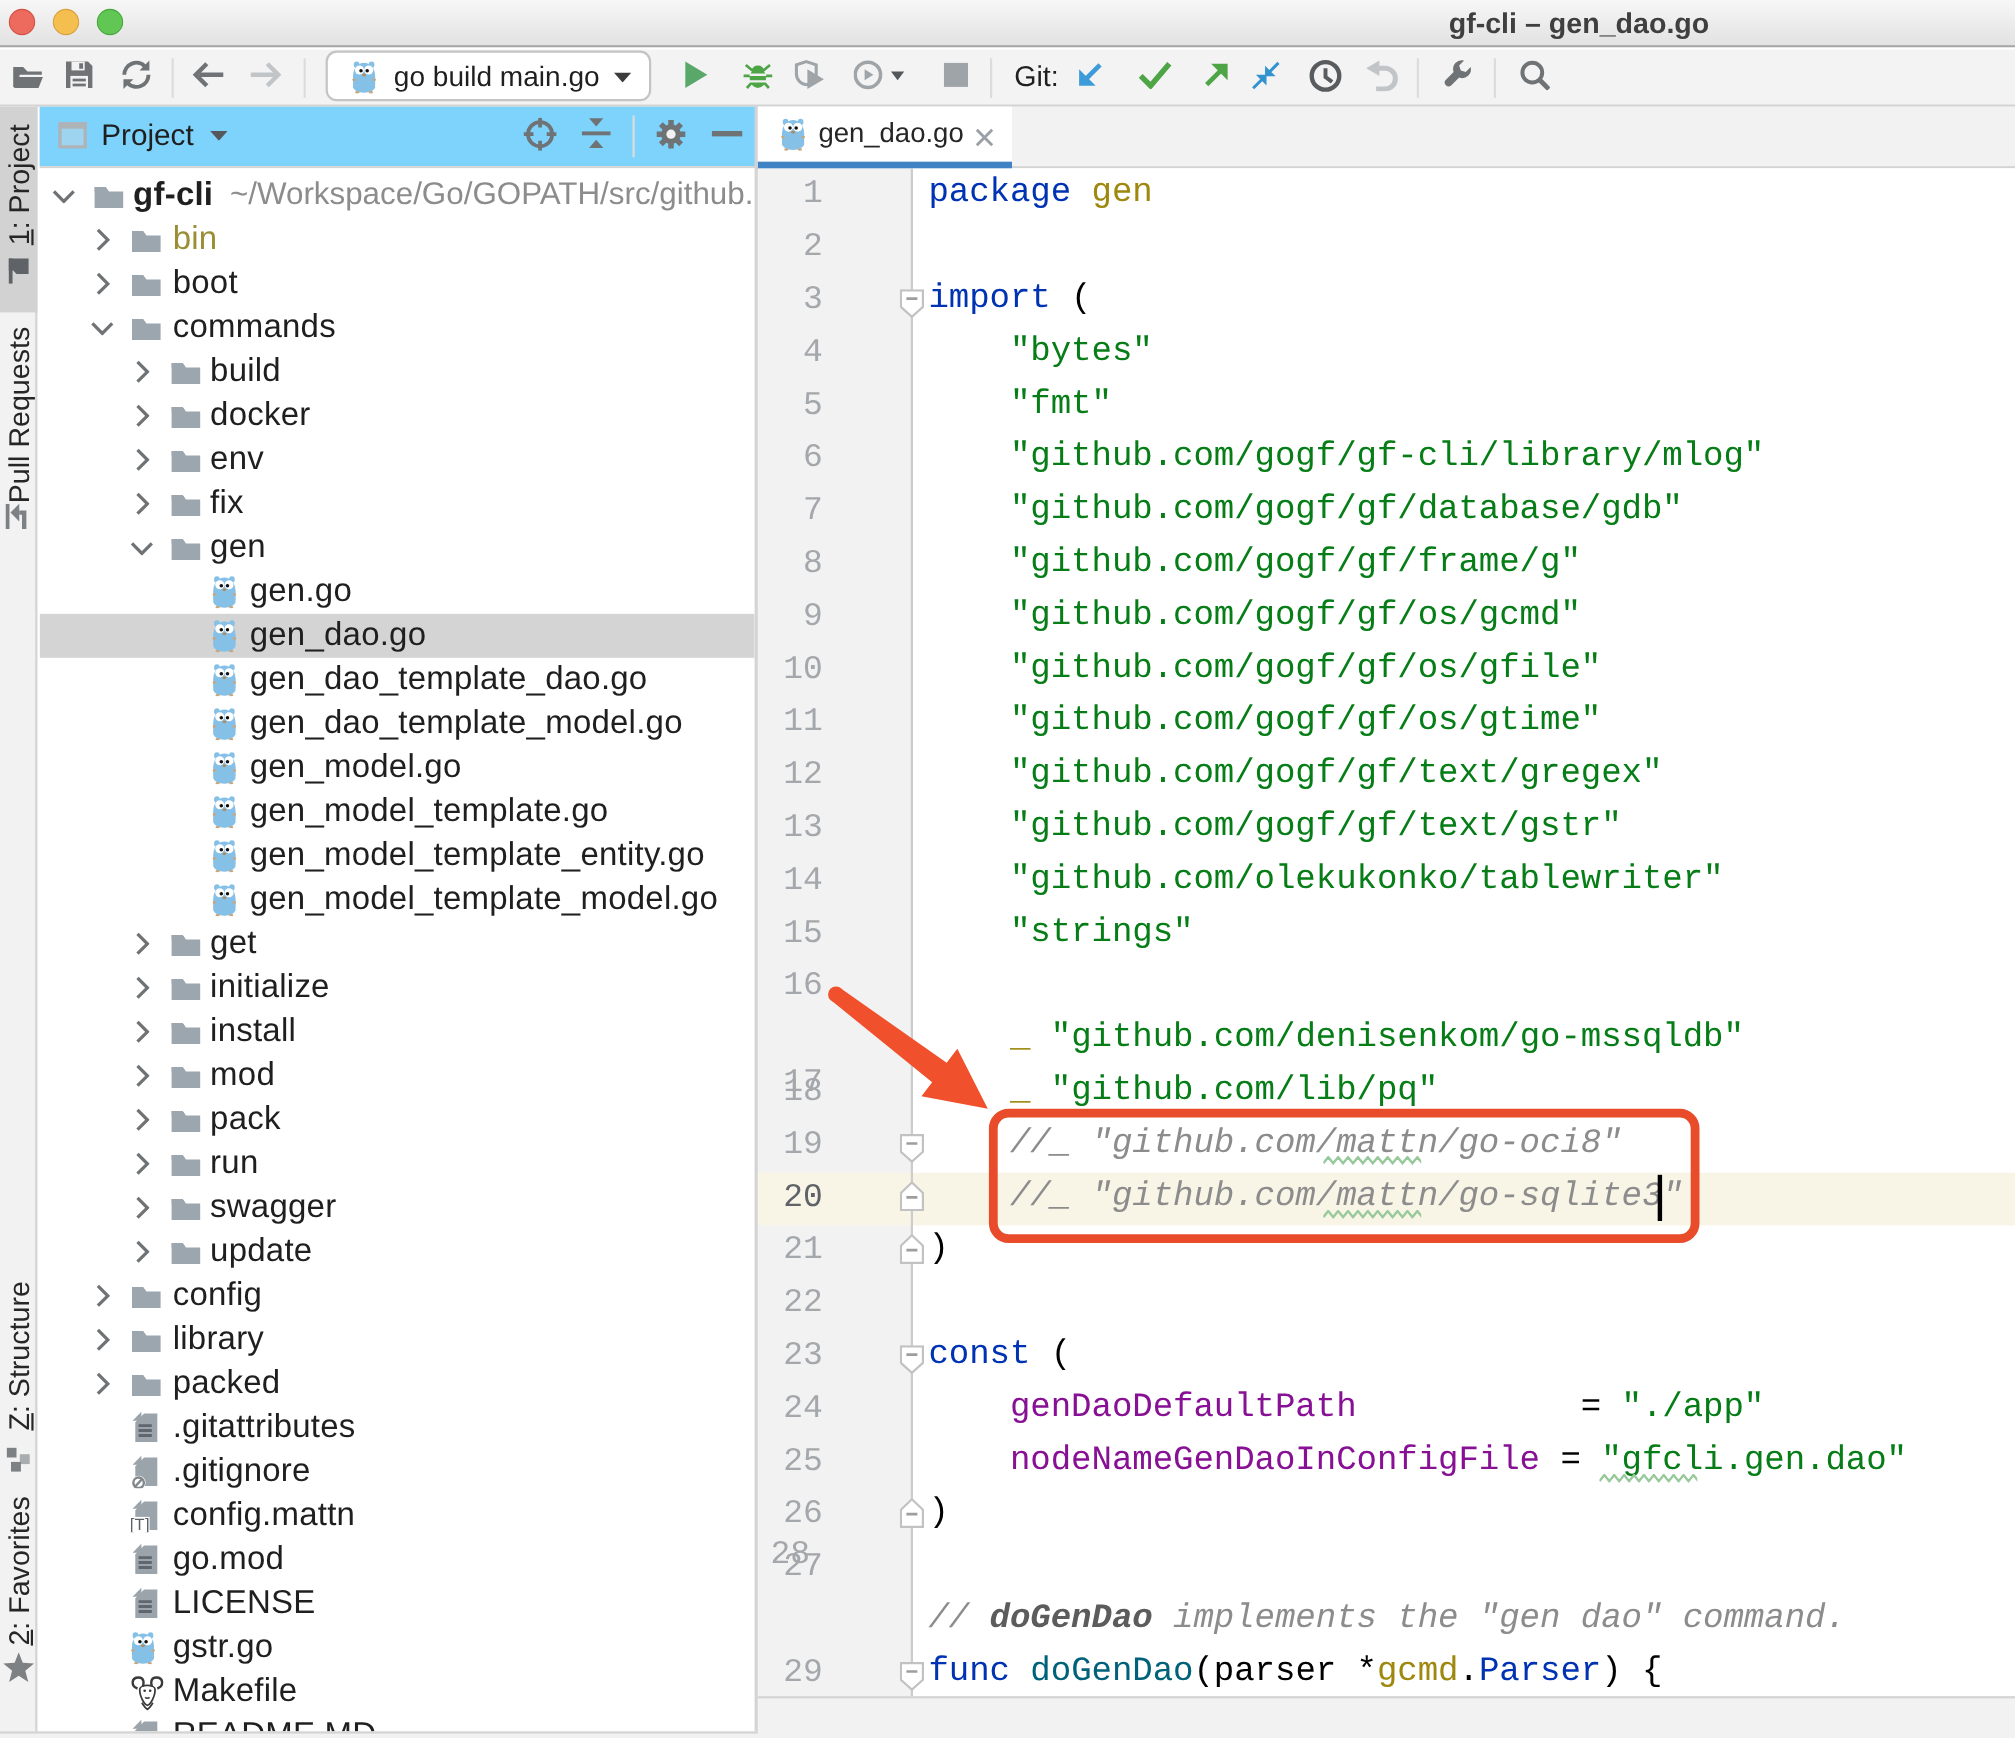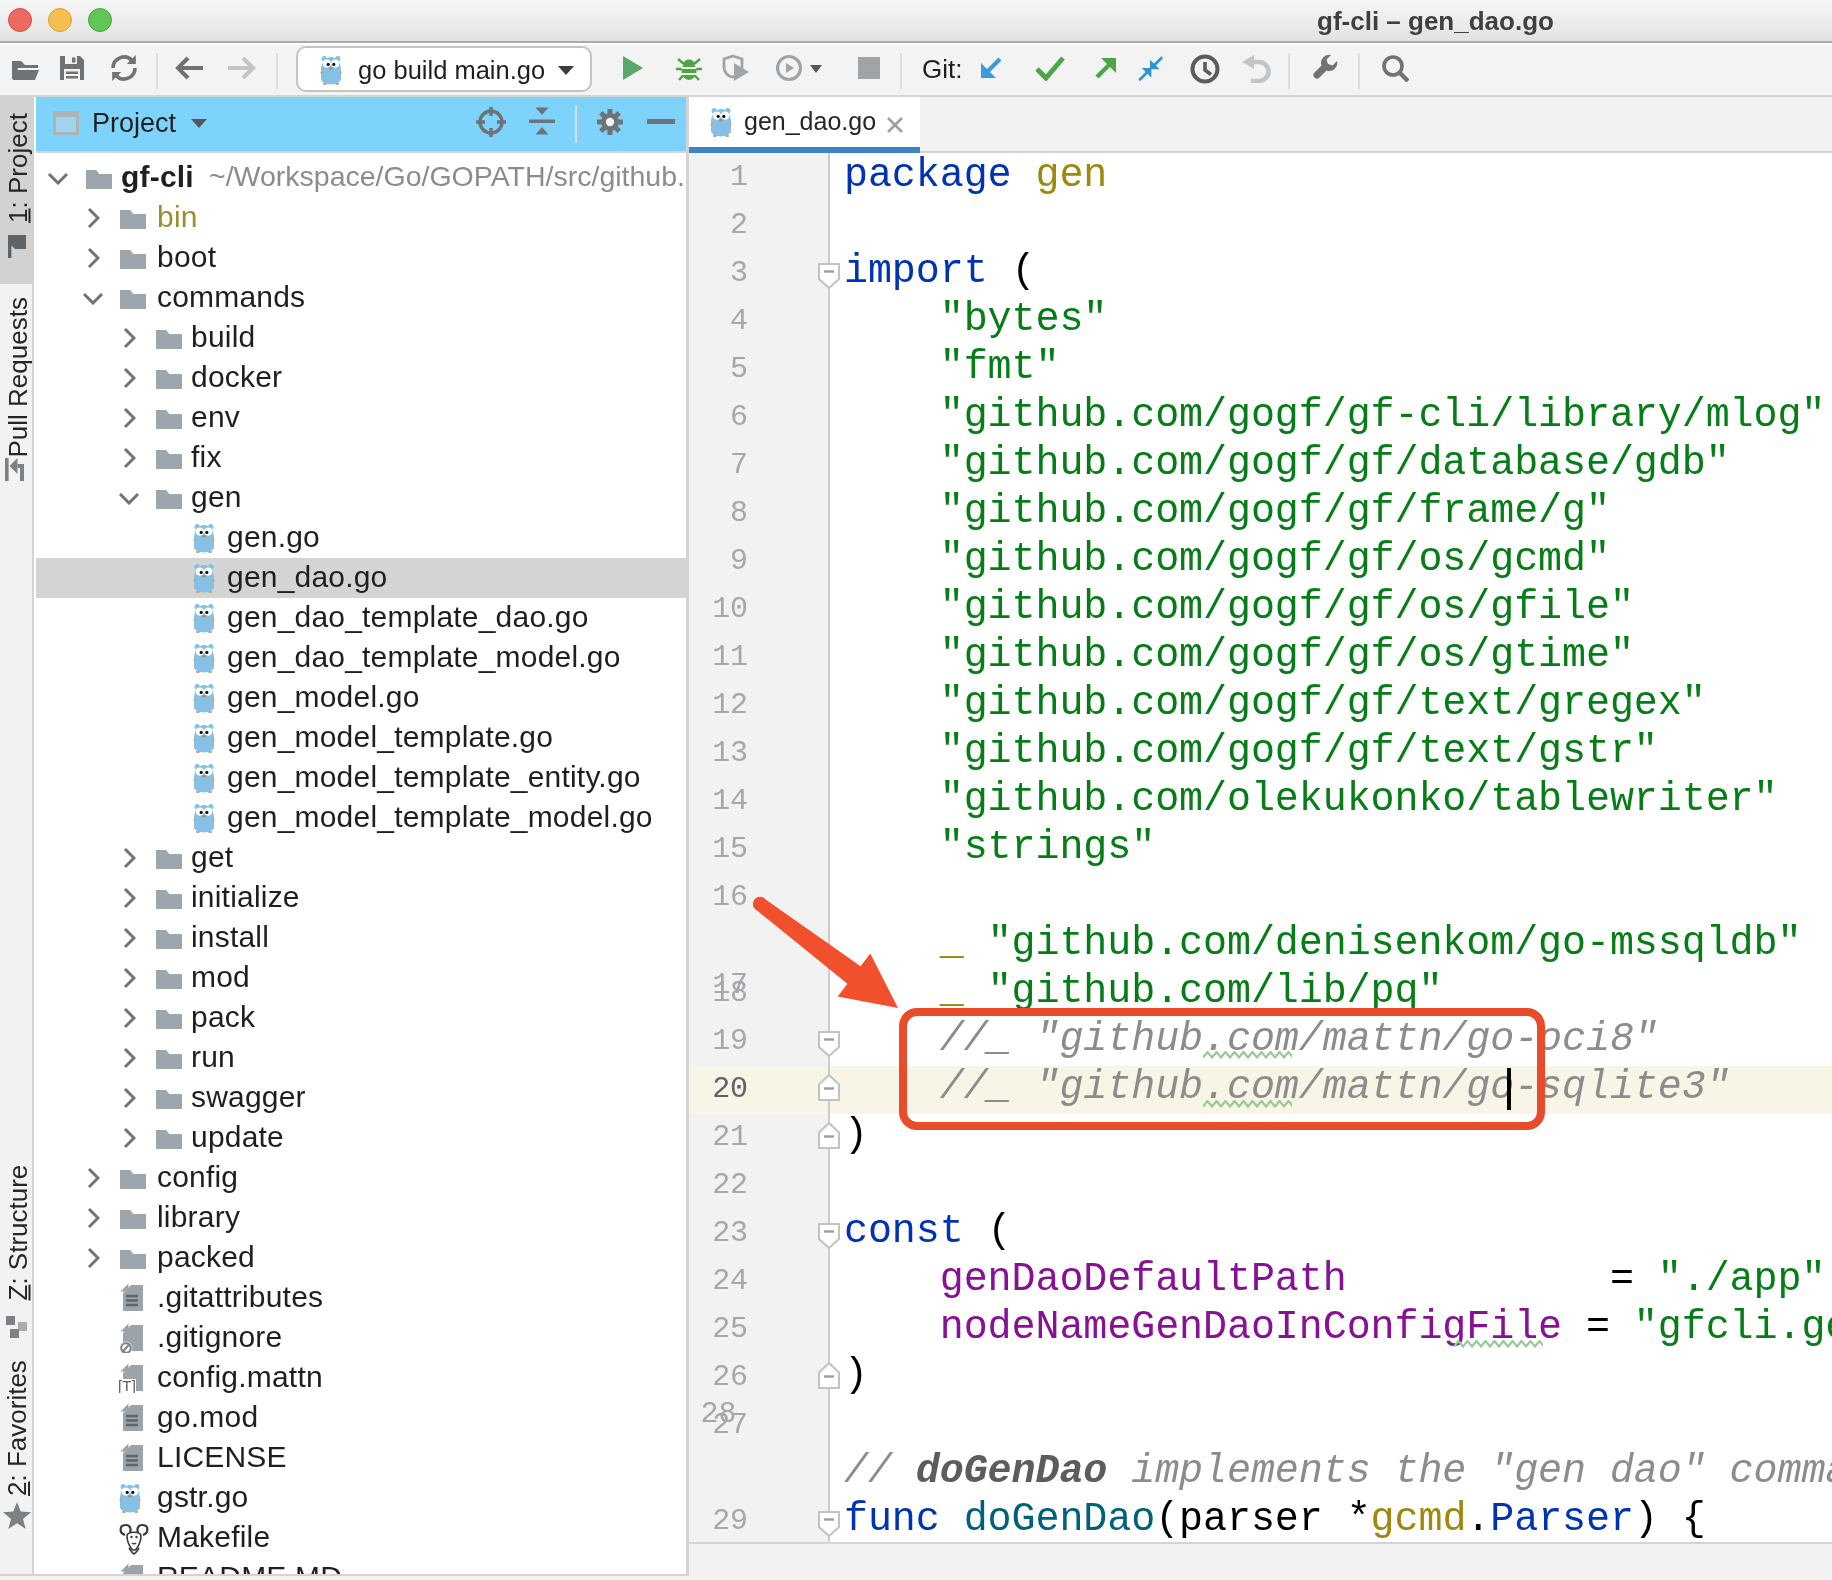--- a/index.html
+++ b/index.html
@@ -42,21 +42,21 @@
 #tabu { left:689px; top:147px; width:231px; height:7px; background:#4083c4; }
 #tabname { position:absolute; left:55px; top:10px; font-size:25px; color:#262626; }
 #gutter { left:689px; top:153px; width:141px; height:1389px; background:#f2f2f2; }
 #gutsep { left:828px; top:153px; width:2px; height:1389px; background:#cccccc; }
 #codearea { left:830px; top:153px; width:1002px; height:1389px; background:#fff; }
 #caretrow { left:689px; top:1066px; width:1143px; height:48px; background:#f8f5e6; }
 .lnum { position:absolute; left:689px; width:59px; height:46px; line-height:46px;
   text-align:right; font-family:"Liberation Mono",monospace; font-size:30px;
   color:#a4a7ab; letter-spacing:-0.07px;}
 .cline { position:absolute; left:844px; height:48px; line-height:44px;
-  font-family:"Liberation Mono",monospace; font-size:40px; color:#000;
+  font-family:"Liberation Mono",monospace; font-size:31px; color:#000;
   letter-spacing:-0.07px; white-space:pre; }
 .k { color:#0033b3; }
 .s { color:#067d17; }
 .c { color:#8c8c8c; font-style:italic; }
 .cid { color:#5c5c5c; font-weight:700; }
 .p { color:#871094; }
 .o { color:#9e880d; }
 .fn { color:#00627a; }
 .ty { color:#0033b3; }
 .mt { }

